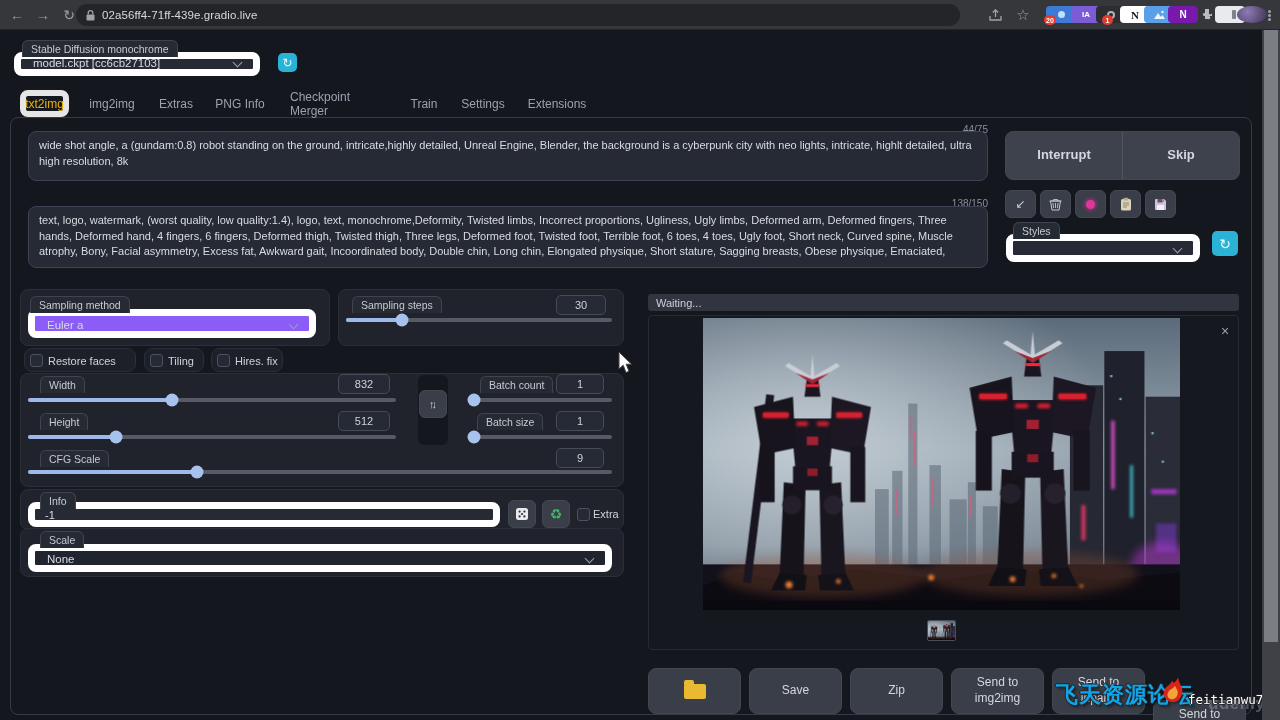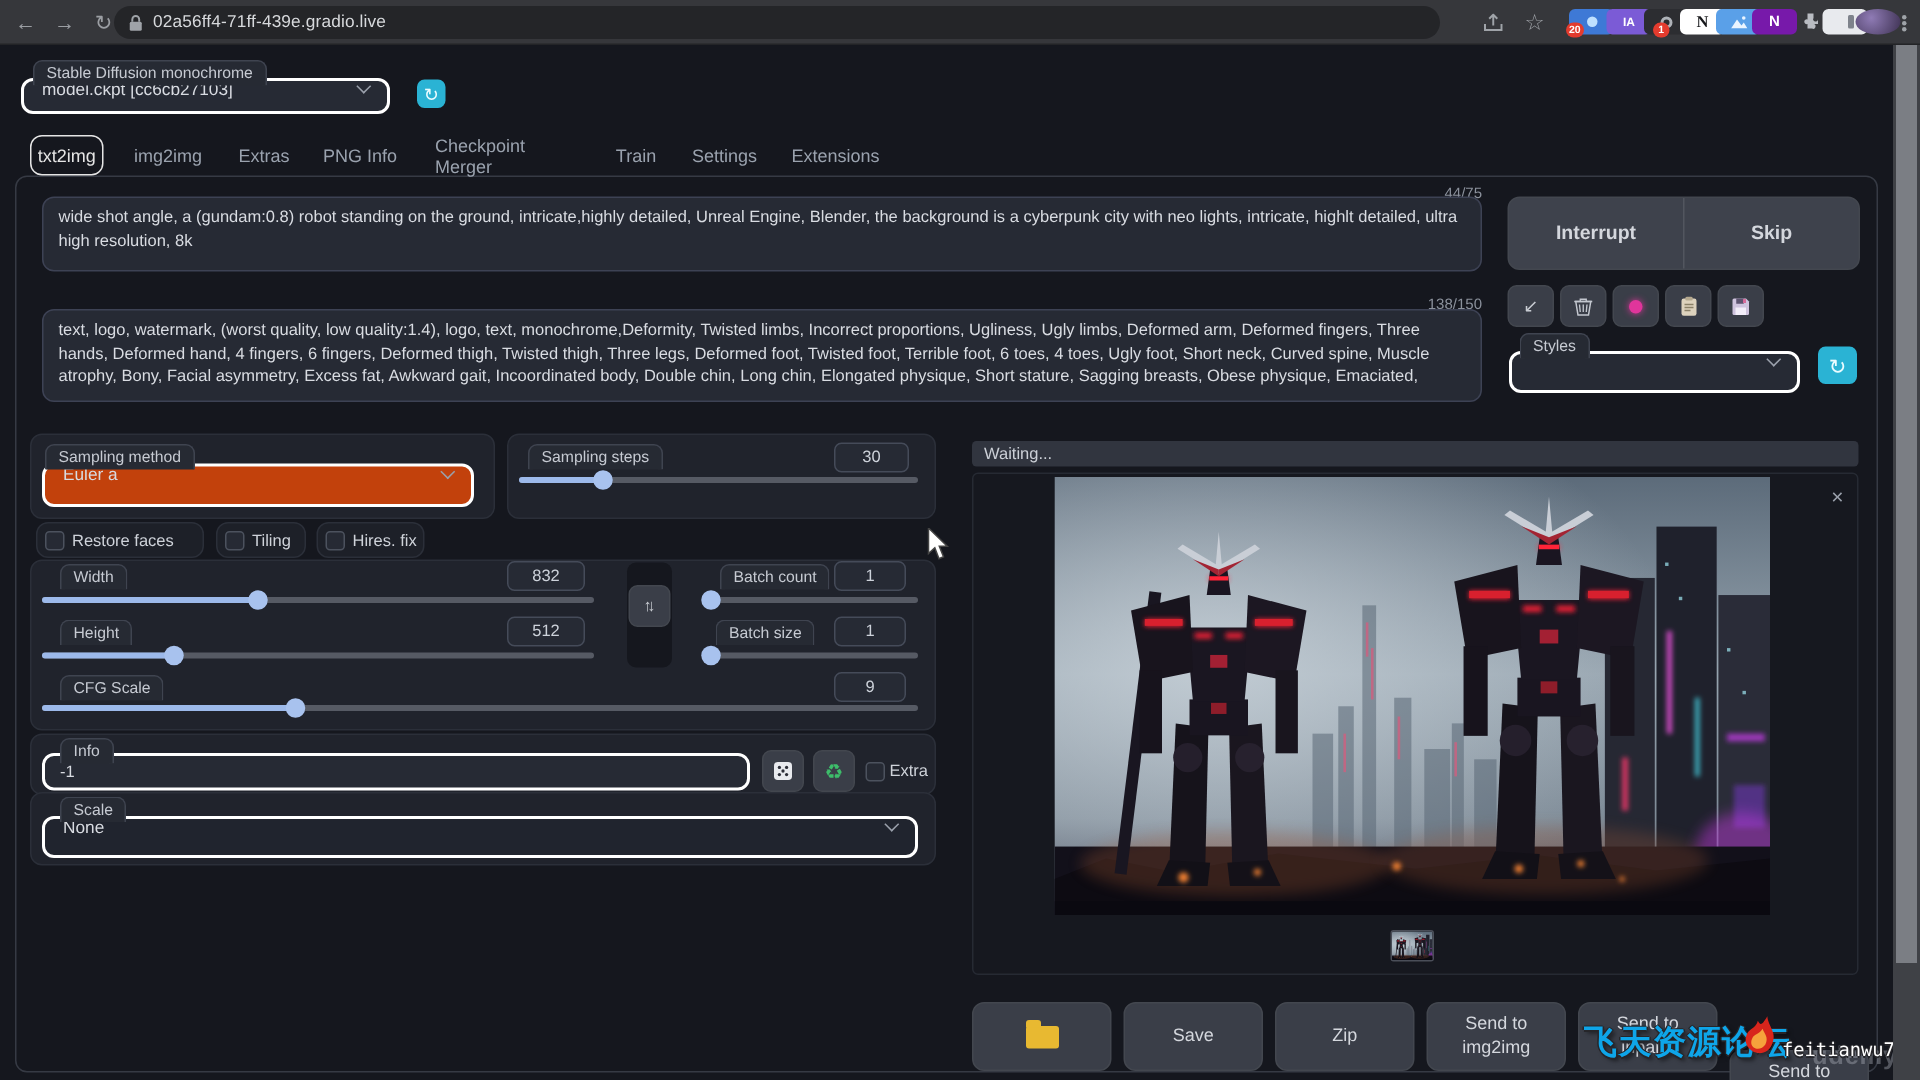--- a/index.html
+++ b/index.html
@@ -10,35 +10,35 @@
   .chrome{position:absolute;left:0;top:0;width:1280px;height:30px;background:#36373b;border-bottom:1px solid #232427;z-index:40}
   .navglyph{position:absolute;top:4px;width:22px;height:22px;display:flex;align-items:center;justify-content:center;font-size:14px;color:#9b9ea3}
   .url-pill{position:absolute;left:76px;top:4px;width:884px;height:22px;background:#242528;border-radius:11px;display:flex;align-items:center;padding-left:10px;gap:7px}
   .url-text{font-size:11.5px;color:#d7d9dc;letter-spacing:.1px}
   .extbox{position:absolute;top:6px;width:30px;height:17px;border-radius:4px;display:flex;align-items:center;justify-content:center;font-size:8px;font-weight:bold}
   .badge{position:absolute;min-width:11px;height:10px;border-radius:5px;background:#e33b2e;color:#fff;font-size:7px;font-weight:bold;display:flex;align-items:center;justify-content:center;padding:0 2px;z-index:41}
   .kebab-dot{width:3px;height:3px;border-radius:50%;background:#9fa3a8;margin:1px auto}
   
   .blabel{position:absolute;font-size:10.5px;line-height:1.15;color:#c6cad2;background:#262a33;border:1px solid #3f4450;border-bottom:none;border-radius:6px 6px 0 0;padding:2px 8px;z-index:6;white-space:nowrap}
   .panel{position:absolute;background:#20232c;border:1px solid #2b2f39;border-radius:8px}
-  .ibox{position:absolute;background:#262a34;border:2px solid #ffffff;border-radius:8px;color:#d8dbe1;font-size:11.5px;display:flex;align-items:flex-start;padding:0 12px;z-index:5}
+  .ibox{position:absolute;background:#262a34;border:7px solid #ffffff;border-radius:8px;color:#d8dbe1;font-size:11.5px;display:flex;align-items:flex-end;padding:0 12px;z-index:5}
   .vbox{position:absolute;background:#262a34;border:1px solid #454b59;border-radius:5px;color:#cdd2da;font-size:11px;text-align:center;z-index:5}
   .chev{width:7px;height:7px;border-right:1.6px solid #9aa0ab;border-bottom:1.6px solid #9aa0ab;transform:rotate(45deg);margin-left:auto;margin-bottom:3px}
   .btn{position:absolute;background:#3a3e48;border:1px solid #43474f;border-radius:8px;color:#d4d7dd;display:flex;align-items:center;justify-content:center;font-size:12px;text-align:center;line-height:1.3;z-index:5}
   .iconbtn{position:absolute;width:31px;height:28px;background:#3a3e48;border:1px solid #43474f;border-radius:6px;display:flex;align-items:center;justify-content:center;z-index:5}
   .teal{position:absolute;background:#2ab3d4;border-radius:5px;color:#eafcff;display:flex;align-items:center;justify-content:center;z-index:6}
   .cb{position:absolute;width:13px;height:13px;background:#262a34;border:1px solid #4c525e;border-radius:3px;z-index:5}
   .cblabel{position:absolute;font-size:11px;color:#ced2d9;z-index:5;white-space:nowrap}
   .slider{position:absolute;height:4px;background:#565a64;border-radius:2px;z-index:5}
   .slider .fill{position:absolute;left:0;top:0;height:100%;width:var(--pct,0%);background:#9cb9ea;border-radius:2px}
   .slider .thumb{position:absolute;top:50%;left:var(--pct,0%);width:13px;height:13px;background:#a8c2ee;border-radius:50%;transform:translate(-50%,-50%)}
   .counter{position:absolute;font-size:10px;color:#8b919c;text-align:right;z-index:5}
   textarea.prompt{position:absolute;background:#262a34;border:1px solid #3d4254;border-radius:8px;color:#d9dce2;font-size:11px;line-height:1.42;font-family:"Liberation Sans",sans-serif;padding:6px 10px;resize:none;outline:none;z-index:5}
   .tab{position:absolute;top:90px;height:27px;display:flex;align-items:center;justify-content:center;font-size:12px;color:#9aa2ae;z-index:5}
-  .tab.active{border:1px solid #e5e5e5;border-radius:8px;color:#e5e5e5;background:#15171e}
+  .tab.active{border:6px solid #e5e5e5;border-radius:8px;color:#eab308;background:#15171e}
   .watermark-cn{position:absolute;font-size:22px;font-weight:bold;color:#0ea5e9;z-index:30;letter-spacing:1px;text-shadow:1px 0 #26262a,-1px 0 #26262a,0 1px #26262a,0 -1px #26262a,2px 2px 3px rgba(0,0,0,.6)}
   .watermark-domain{position:absolute;font-family:"DejaVu Sans Mono",monospace;font-size:12.5px;color:#fff;z-index:30;text-shadow:1px 0 #26262a,-1px 0 #26262a,0 1px #26262a,0 -1px #26262a}
   .watermark-udemy{position:absolute;font-size:17px;font-weight:bold;color:#aeb2bc;opacity:.4;z-index:29;letter-spacing:.5px}
   .folder-ico{position:relative;width:22px;height:15px;background:#e8b931;border-radius:2px}
   .folder-ico::before{content:"";position:absolute;left:0;top:-4px;width:10px;height:5px;background:#e8b931;border-radius:2px 2px 0 0}
 </style>
 </head>
 <body>
 
 <div class="chrome">
@@ -152,21 +152,21 @@
 <div class="blabel" style="left:1013px;top:222px">Styles</div>
 <div class="ibox" style="left:1006px;top:234px;width:194px;height:28px">
   <span></span>
   <span class="chev"></span>
 </div>
 <div class="teal" style="left:1212px;top:231px;width:26px;height:25px;font-size:14px">↻</div>
 
 <div class="panel" style="left:20px;top:289px;width:310px;height:57px"></div>
 <div class="panel" style="left:338px;top:289px;width:286px;height:57px"></div>
 <div class="blabel" style="left:30px;top:296px">Sampling method</div>
-<div class="ibox" style="left:28px;top:309px;width:288px;height:29px;background:#c2410c">
+<div class="ibox" style="left:28px;top:309px;width:288px;height:29px;background:#8b5cf6">
   <span>Euler a</span>
   <span class="chev"></span>
 </div>
 <div class="blabel" style="left:352px;top:296px">Sampling steps</div>
 <input class="vbox" style="left: 556px; top: 295px; width: 50px; height: 20px;" readonly="" value="30">
 <div class="slider" style="left: 346px; top: 318px; width: 266px; --pct: 21%;">
     <div class="fill"></div>
     <div class="thumb"></div>
   </div>
 

